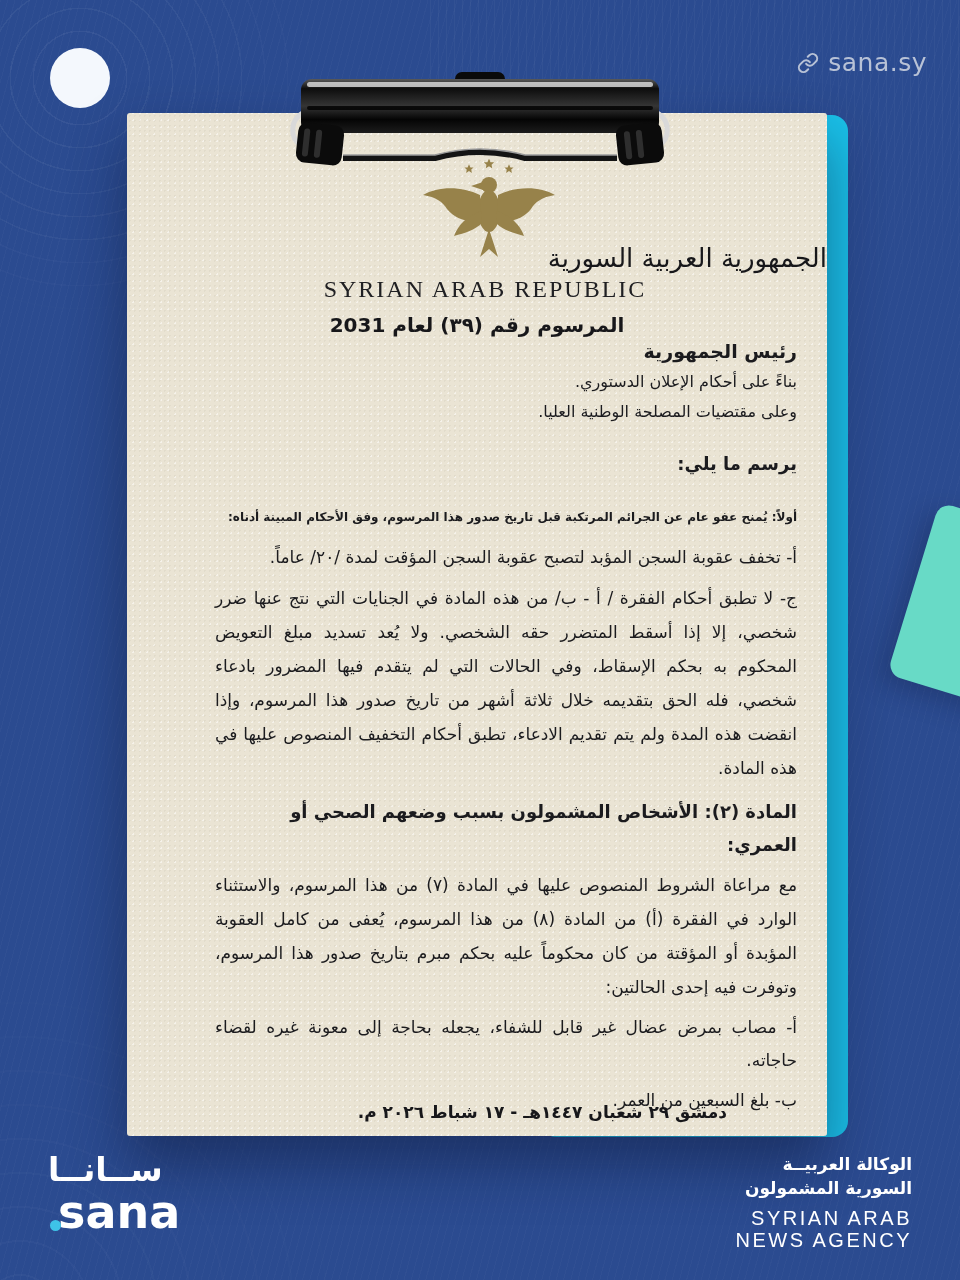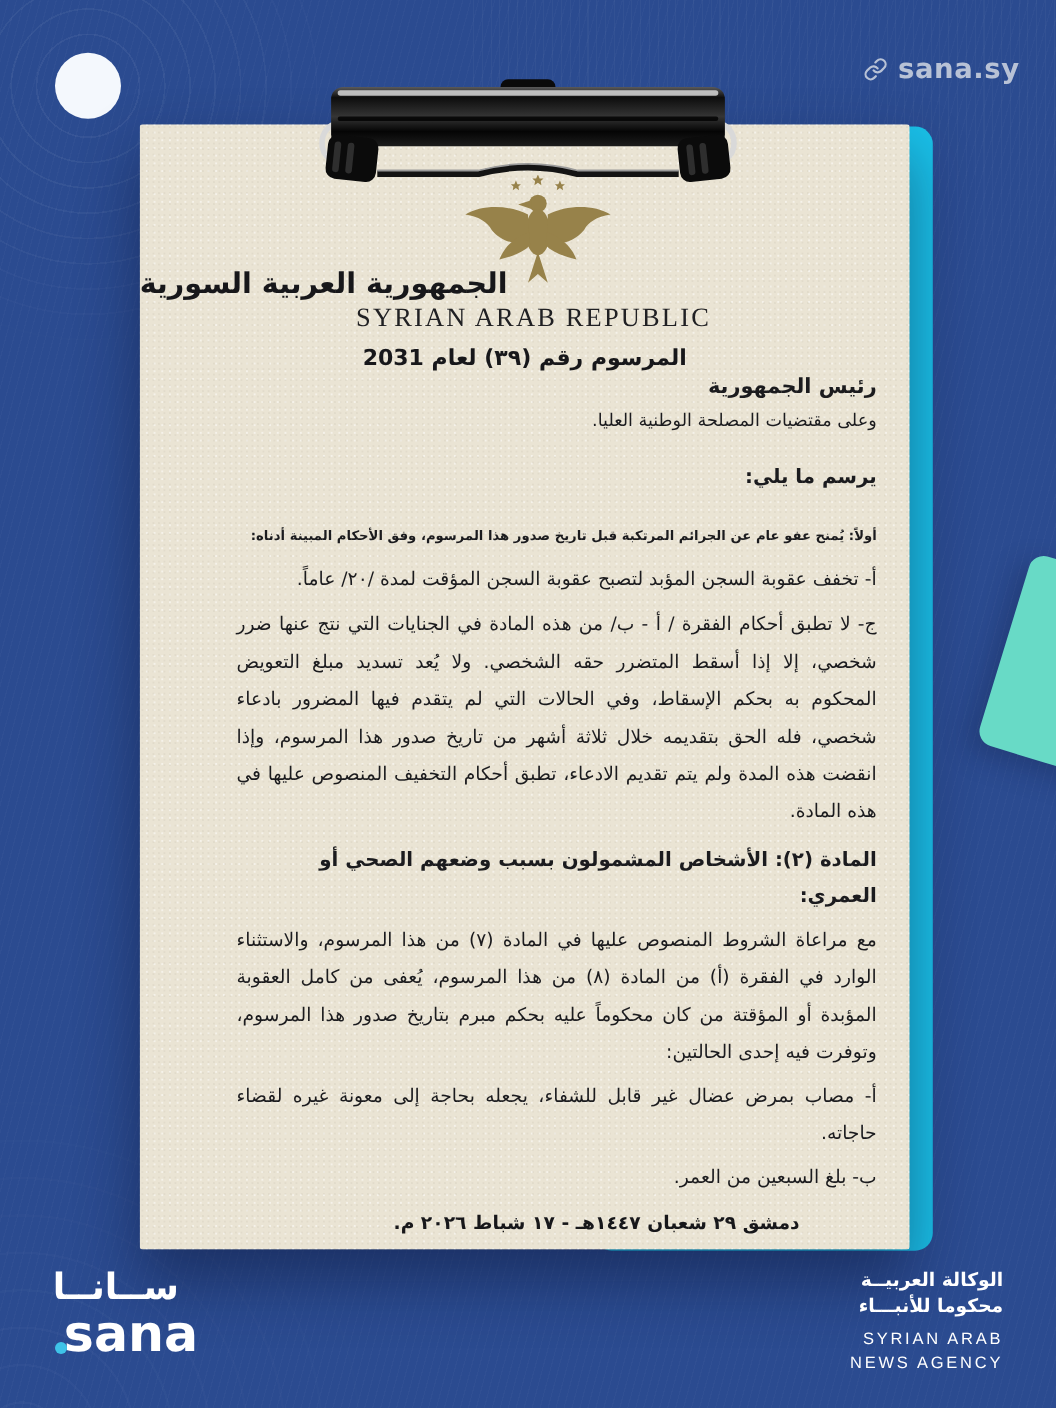--- a/index.html
+++ b/index.html
@@ -43,21 +43,21 @@
   }
   .mint-card {
     position:absolute; left:910px; top:520px; width:150px; height:180px;
     background:#68dac6; border-radius:14px; transform:rotate(17deg);
     box-shadow:-8px 10px 24px rgba(10,20,50,.25);
   }
   
   .site-link {
     position:absolute; top:48px; right:33px;
     display:flex; align-items:center; gap:9px;
-    color:#b8c2d6; font-size:25px; letter-spacing:.5px;font-weight:bold;
+    color:#b8c2d6; font-size:25px; letter-spacing:.5px;
   }
   .site-link svg { display:block; }
   
   .board {
     position:absolute; left:540px; top:115px; width:308px; height:1022px;
     background:#1ac0e8; border-radius:16px;
   }
   .paper {
     position:absolute; left:127px; top:113px; width:700px; height:1023px;
     background-color:#eae4d4;
@@ -66,22 +66,22 @@
     background-size:5px 5px, 7px 7px;
     background-position:0 0, 3px 4px;
     border-radius:3px;
     box-shadow:0 28px 55px rgba(8,18,48,.45);
     color:#1b1b1e;
   }
   .clip { position:absolute; left:285px; top:66px; width:390px; height:112px; z-index:5; }
   
   .emblem { position:absolute; top:46px; left:50%; transform:translateX(-50%) translateX(12px); }
   .title-ar {
-    position:absolute; top:130px; left:0; right:0; text-align:left;
-    font-size:26px; font-weight:bold; color:#17171a;
+    position:absolute; top:130px; left:0; right:0; text-align:right;
+    font-size:26px; font-weight:normal; color:#17171a;
   }
   .title-en {
     position:absolute; top:163px; left:0; right:0; text-align:center;
     font-family:"Liberation Serif","DejaVu Serif",serif;
     font-size:24px; letter-spacing:2px; color:#202023;padding-left:16px;
   }
   .decree-no {
     position:absolute; top:200px; left:0; right:0; text-align:center;
     font-size:20px; font-weight:bold; color:#17171a;
   }
@@ -105,21 +105,21 @@
   }
   
   .footer-logo { position:absolute; left:48px; top:1150px; color:#fff; }
   .footer-logo .ar { font-size:33px; font-weight:bold; line-height:40px; letter-spacing:1px; }
   .footer-logo .en { font-size:46px; font-weight:bold; line-height:44px; margin-left:10px; letter-spacing:0; }
   .footer-logo .dot { position:absolute; left:2px; top:70px; width:11px; height:11px;
     border-radius:50%; background:#3ec3e8; }
   .footer-agency { position:absolute; right:48px; top:1152px; text-align:right; color:#fff; direction:rtl; }
   .footer-agency .ar { font-size:17px; font-weight:bold; line-height:24px; }
   .footer-agency .en { direction:ltr; font-family:"Liberation Sans",sans-serif;
-    font-size:15px; letter-spacing:2.5px; line-height:22px; }
+    font-size:20px; letter-spacing:2.5px; line-height:22px; }
   .footer-agency .en.first { margin-top:7px; }
 </style>
 </head>
 <body>
 
 <div class="stripes-diag"></div>
 <div class="stripes-vert"></div>
 <div class="ripple-tl"></div>
 <div class="ripple-bl"></div>
 <div class="brand-circle"></div>
@@ -152,20 +152,21 @@
       <path d="M75 70 L84 98 L75 90 L66 98 Z"></path>
     </g>
   </svg>
 
   <div class="title-ar">الجمهورية العربية السورية</div>
   <div class="title-en">SYRIAN ARAB REPUBLIC</div>
   <div class="decree-no">المرسوم رقم (٣٩) لعام 2031</div>
 
   <div class="doc-body">
     <div class="issuer">رئيس الجمهورية</div>
+    <div class="preamble">بناءً على أحكام الإعلان الدستوري.</div>
     <div class="preamble">وعلى مقتضيات المصلحة الوطنية العليا.</div>
     <div class="enactment">يرسم ما يلي:</div>
     <div class="clause-first">أولاً: يُمنح عفو عام عن الجرائم المرتكبة قبل تاريخ صدور هذا المرسوم، وفق الأحكام المبينة أدناه:</div>
     <div class="item">أ-   تخفف عقوبة السجن المؤبد لتصبح عقوبة السجن المؤقت لمدة /٢٠/ عاماً.</div>
     <div class="para">ج- لا تطبق أحكام الفقرة / أ - ب/ من هذه المادة في الجنايات التي نتج عنها ضرر شخصي، إلا إذا أسقط المتضرر حقه الشخصي. ولا يُعد تسديد مبلغ التعويض المحكوم به بحكم الإسقاط، وفي الحالات التي لم يتقدم فيها المضرور بادعاء شخصي، فله الحق بتقديمه خلال ثلاثة أشهر من تاريخ صدور هذا المرسوم، وإذا انقضت هذه المدة ولم يتم تقديم الادعاء، تطبق أحكام التخفيف المنصوص عليها في هذه المادة.</div>
     <div class="article-title">المادة (٢): الأشخاص المشمولون بسبب وضعهم الصحي أو العمري:</div>
     <div class="para">مع مراعاة الشروط المنصوص عليها في المادة (٧) من هذا المرسوم، والاستثناء الوارد في الفقرة (أ) من المادة (٨) من هذا المرسوم، يُعفى من كامل العقوبة المؤبدة أو المؤقتة من كان محكوماً عليه بحكم مبرم بتاريخ صدور هذا المرسوم، وتوفرت فيه إحدى الحالتين:</div>
     <div class="item">أ-   مصاب بمرض عضال غير قابل للشفاء، يجعله بحاجة إلى معونة غيره لقضاء حاجاته.</div>
     <div class="item">ب- بلغ السبعين من العمر.</div>
   </div>
@@ -204,16 +205,16 @@
 </svg>
 
 <div class="footer-logo">
   <div class="ar">ســانــا</div>
   <div class="en">sana</div>
   <div class="dot"></div>
 </div>
 
 <div class="footer-agency">
   <div class="ar">الوكالة العربيــة</div>
-  <div class="ar">محكوما للأنبـــاء</div>
+  <div class="ar">السورية المشمولون</div>
   <div class="en first">SYRIAN ARAB</div>
   <div class="en">NEWS AGENCY</div>
 </div>
 
 </body></html>

